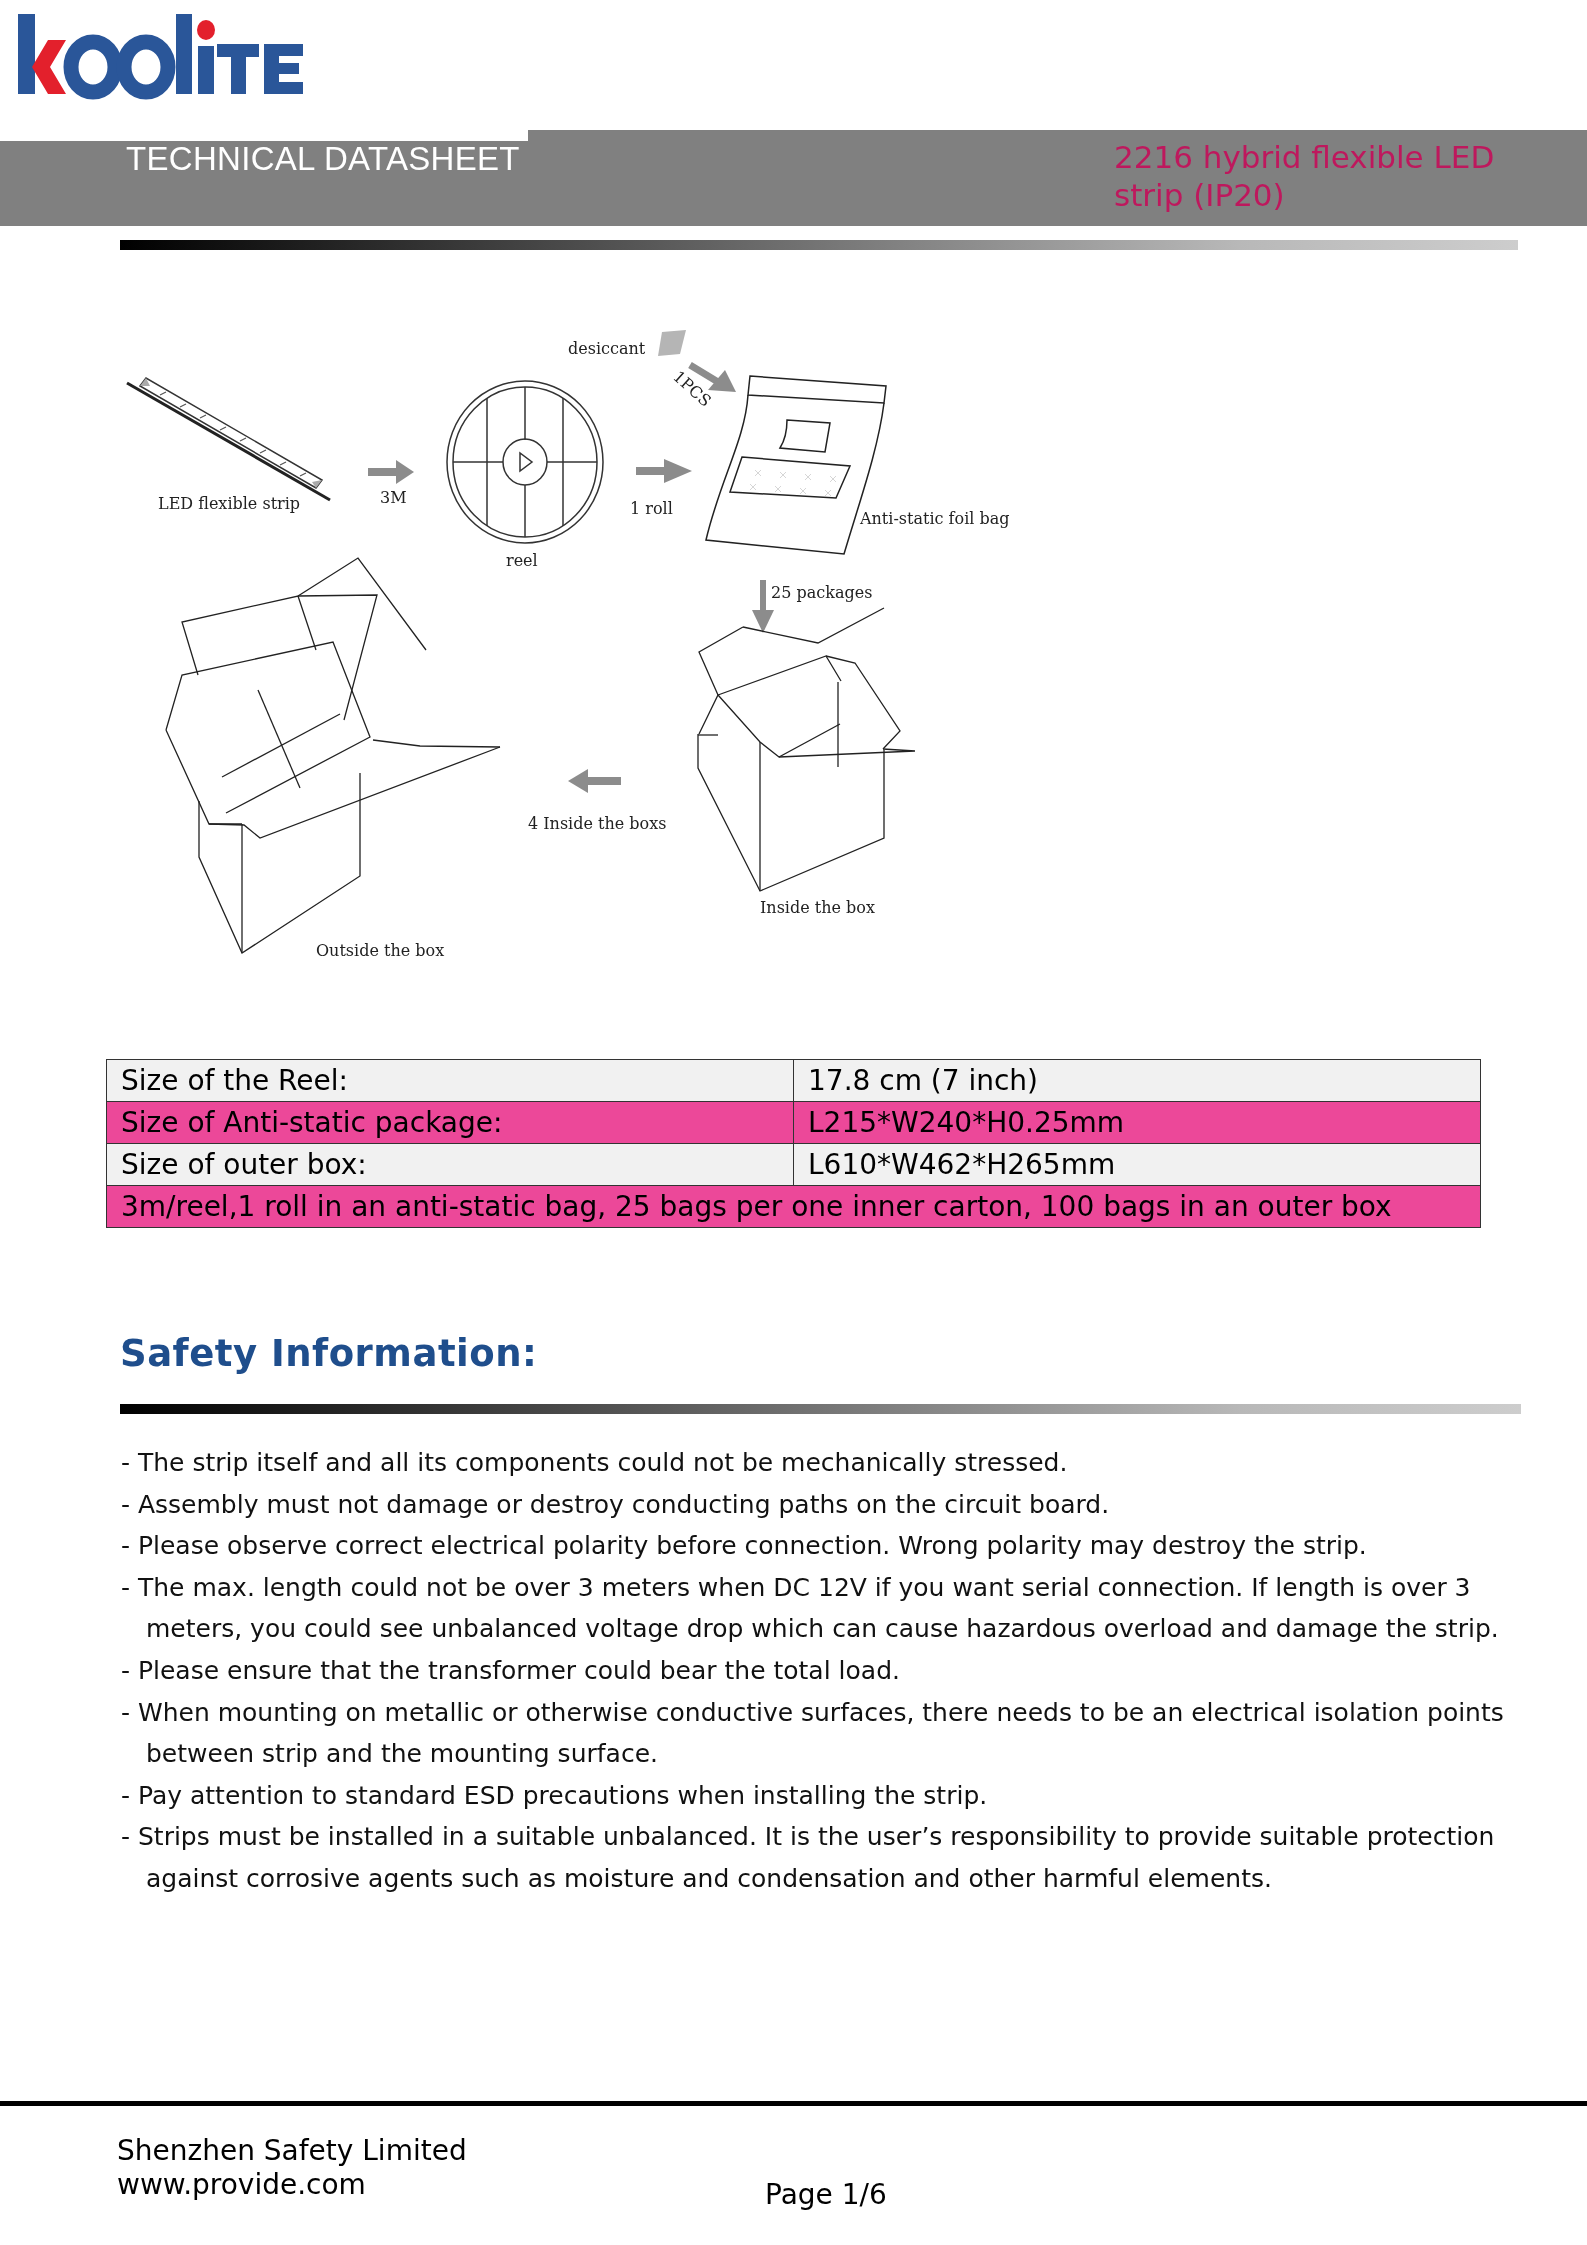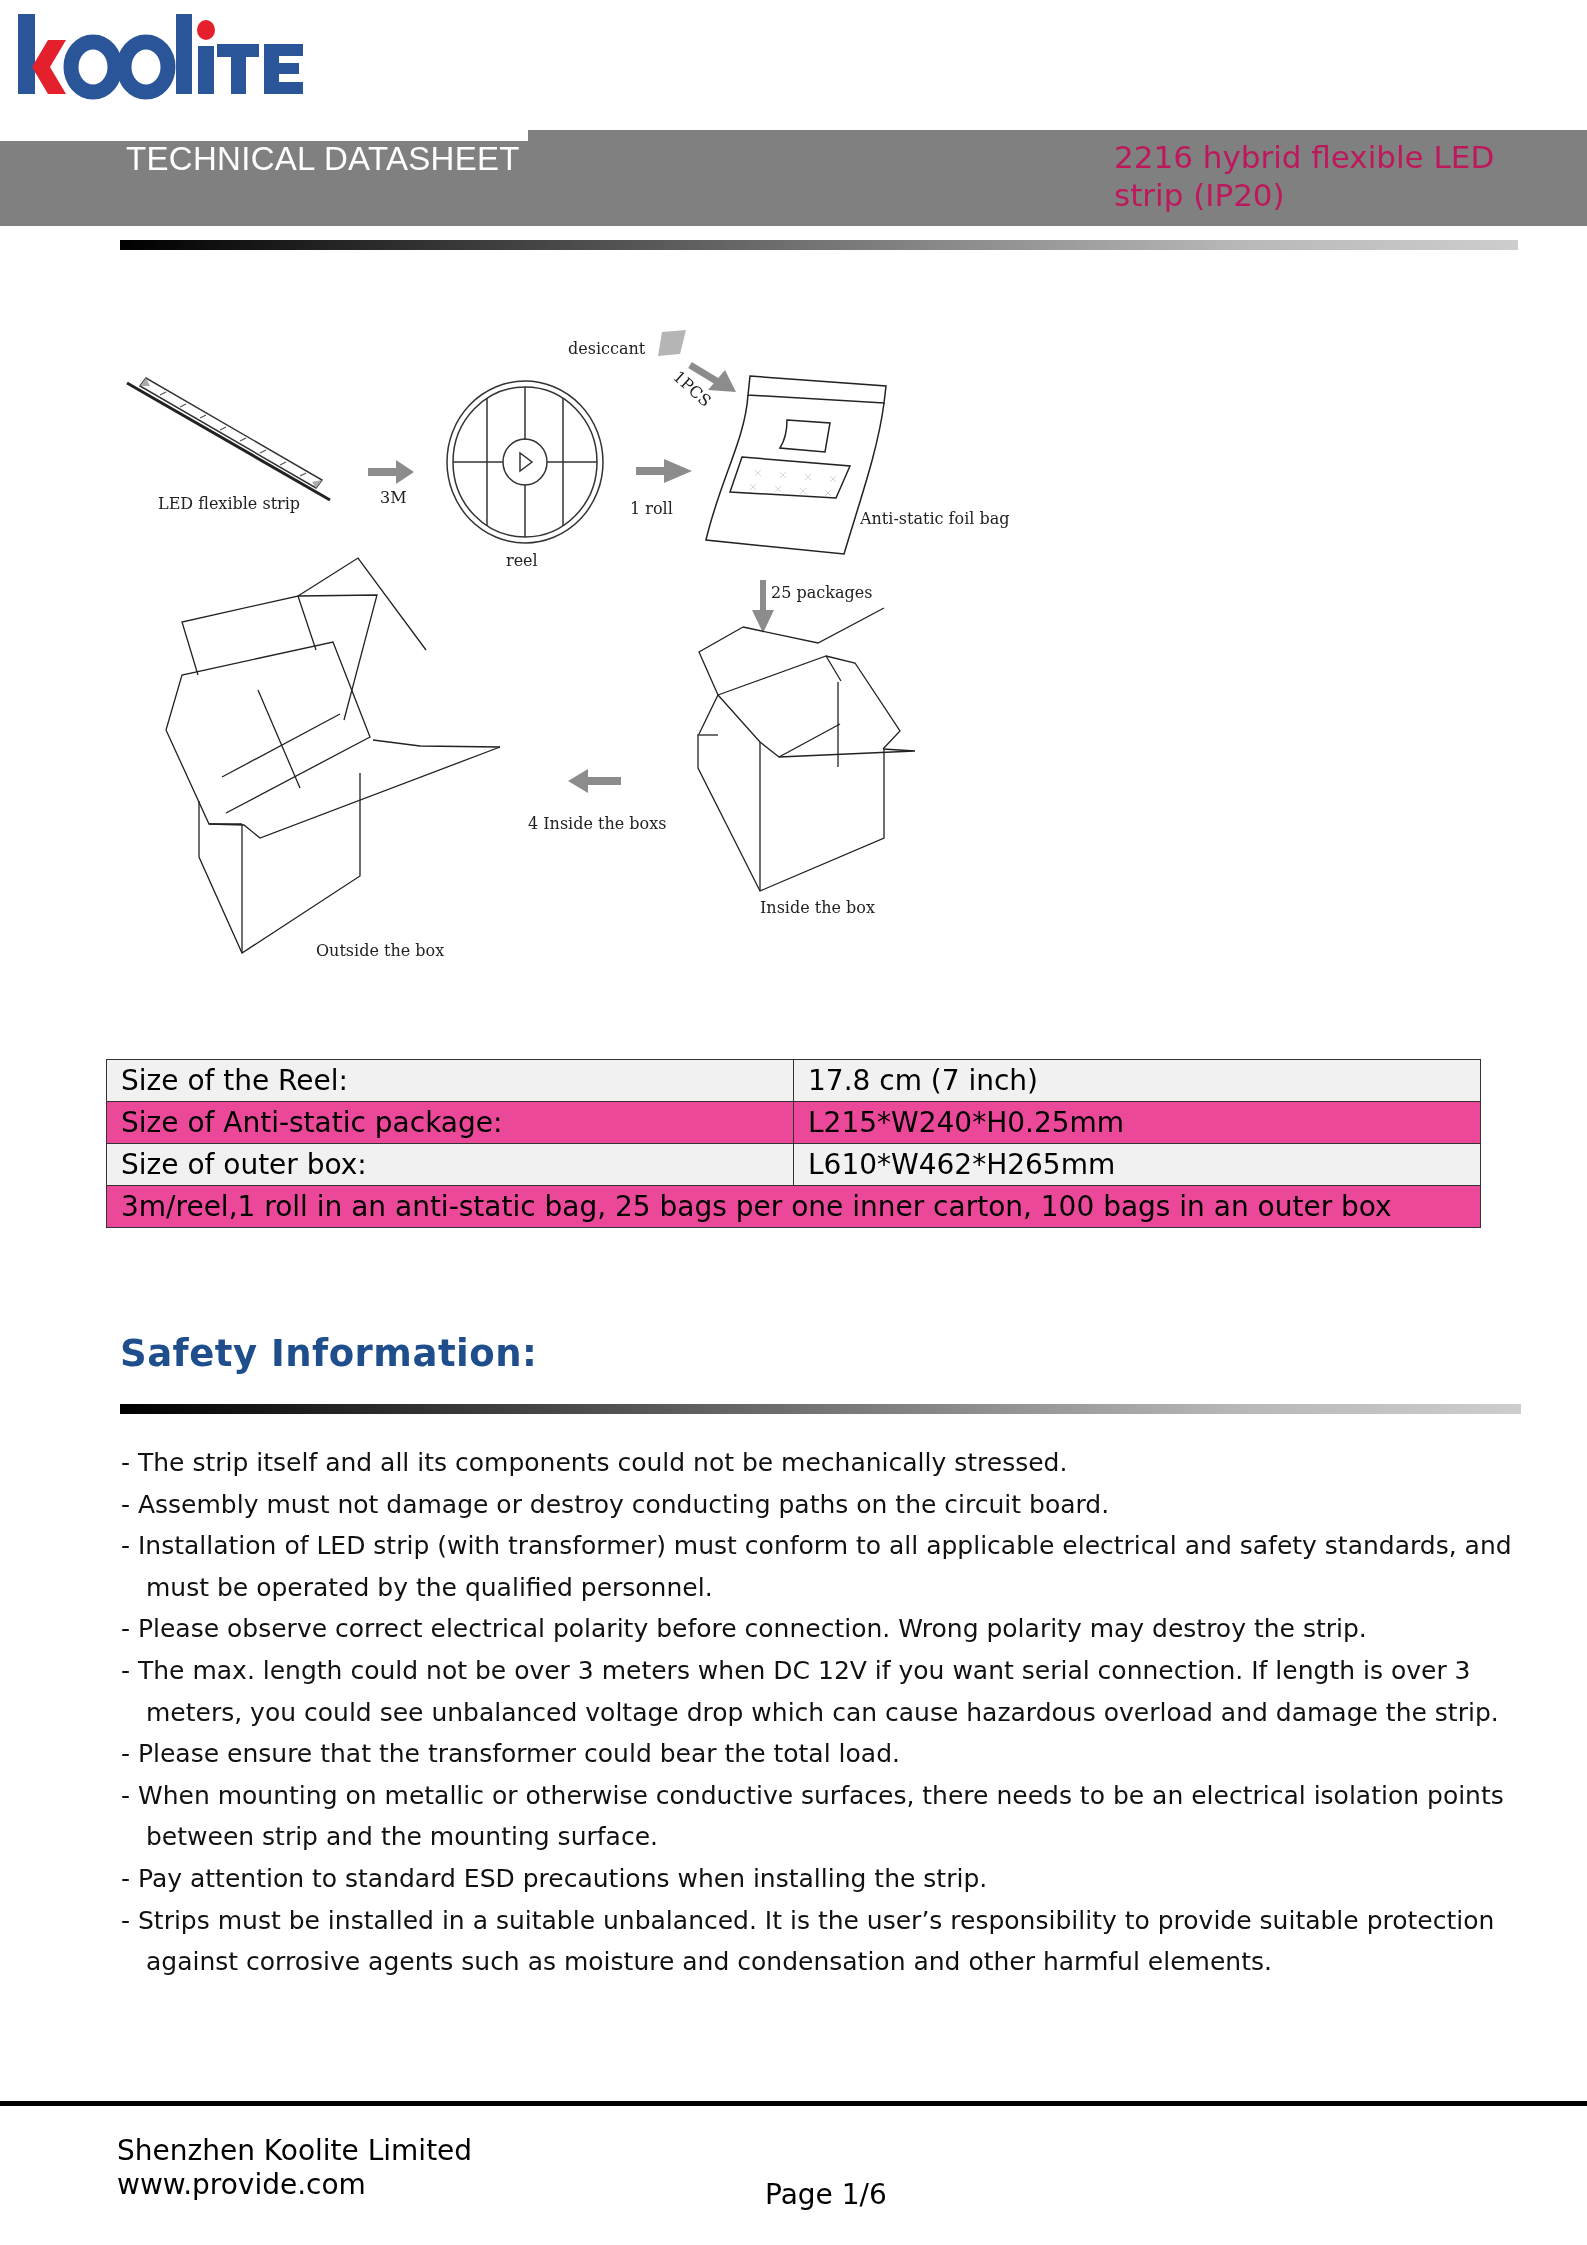--- a/index.html
+++ b/index.html
@@ -198,25 +198,24 @@
       <td colspan="2">3m/reel,1 roll in an anti-static bag, 25 bags per one inner carton, 100 bags in an outer box</td>
     </tr>
   </tbody>
 </table>
 
 <div class="abs safety-title">Safety Information:</div>
 <div id="gbar2" class="abs gbar"></div>
 <ul id="safety-list" class="abs">
   <li>- The strip itself and all its components could not be mechanically stressed.</li>
   <li>- Assembly must not damage or destroy conducting paths on the circuit board.</li>
-  <li>- Installation of LED strip (with transformer) must conform to all applicable electrical and safety standards, and must be operated by the qualified personnel.</li>
   <li>- Please observe correct electrical polarity before connection. Wrong polarity may destroy the strip.</li>
   <li>- The max. length could not be over 3 meters when DC 12V if you want serial connection. If length is over 3 meters, you could see unbalanced voltage drop which can cause hazardous overload and damage the strip.</li>
   <li>- Please ensure that the transformer could bear the total load.</li>
   <li>- When mounting on metallic or otherwise conductive surfaces, there needs to be an electrical isolation points between strip and the mounting surface.</li>
   <li>- Pay attention to standard ESD precautions when installing the strip.</li>
   <li>- Strips must be installed in a suitable unbalanced. It is the user’s responsibility to provide suitable protection against corrosive agents such as moisture and condensation and other harmful elements.</li>
 </ul>
 
 <div class="abs footer-rule"></div>
-<div class="abs footer-company">Shenzhen Koolite Limited</div>
+<div class="abs footer-company">Shenzhen Safety Limited</div>
 <div class="abs footer-url">www.provide.com</div>
 <div class="abs footer-page">Page 1/6</div>
 
 </body></html>

